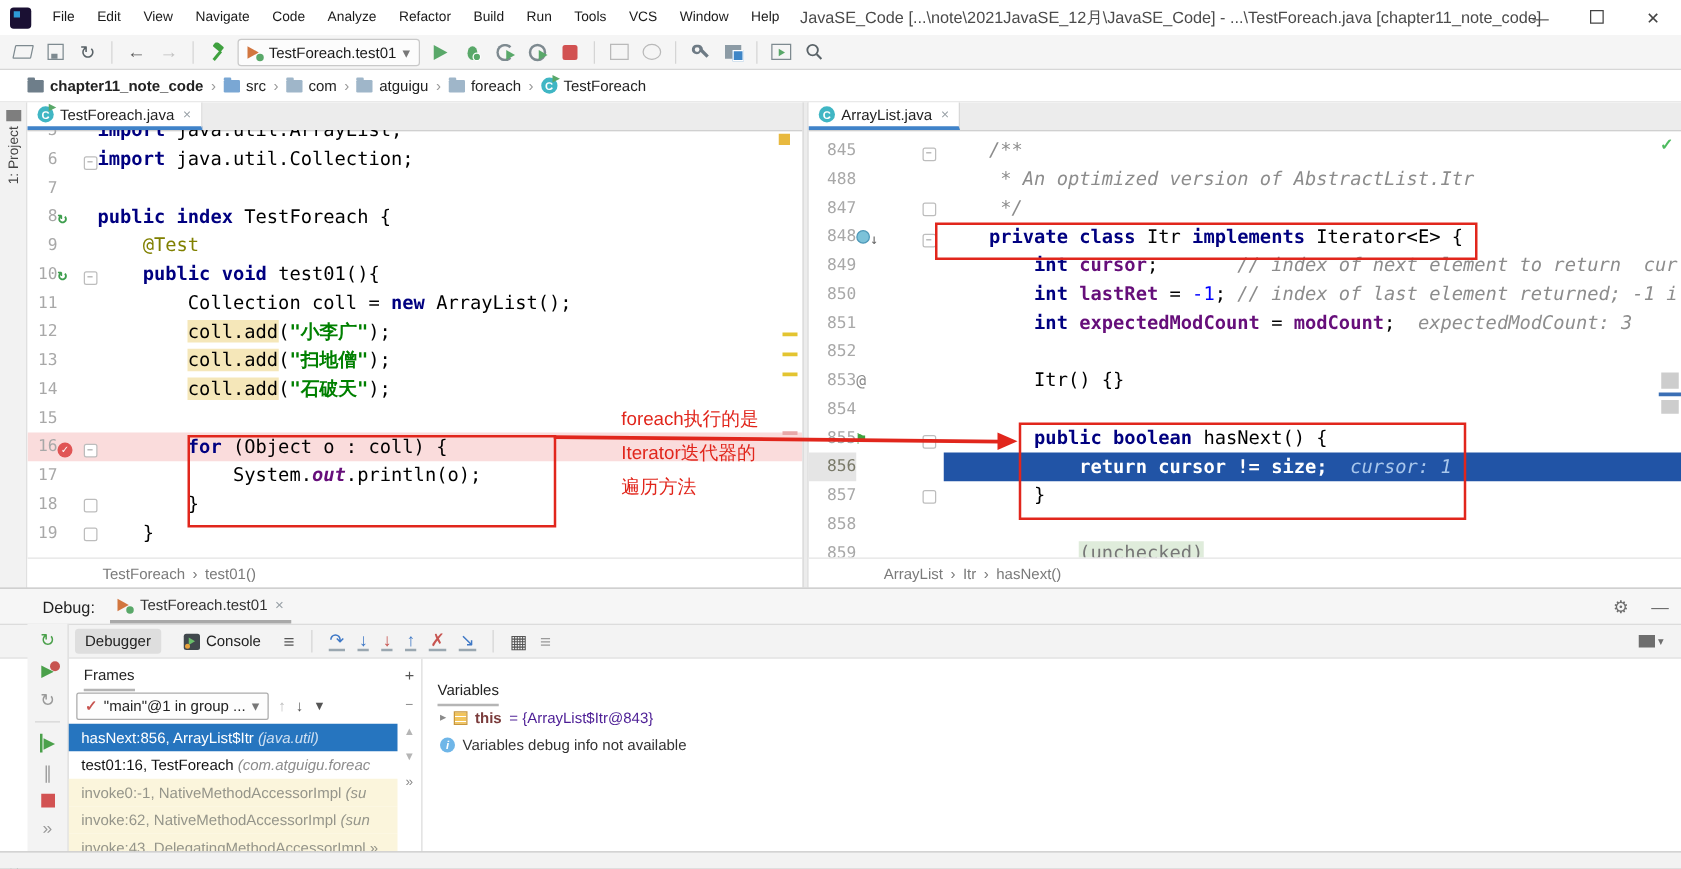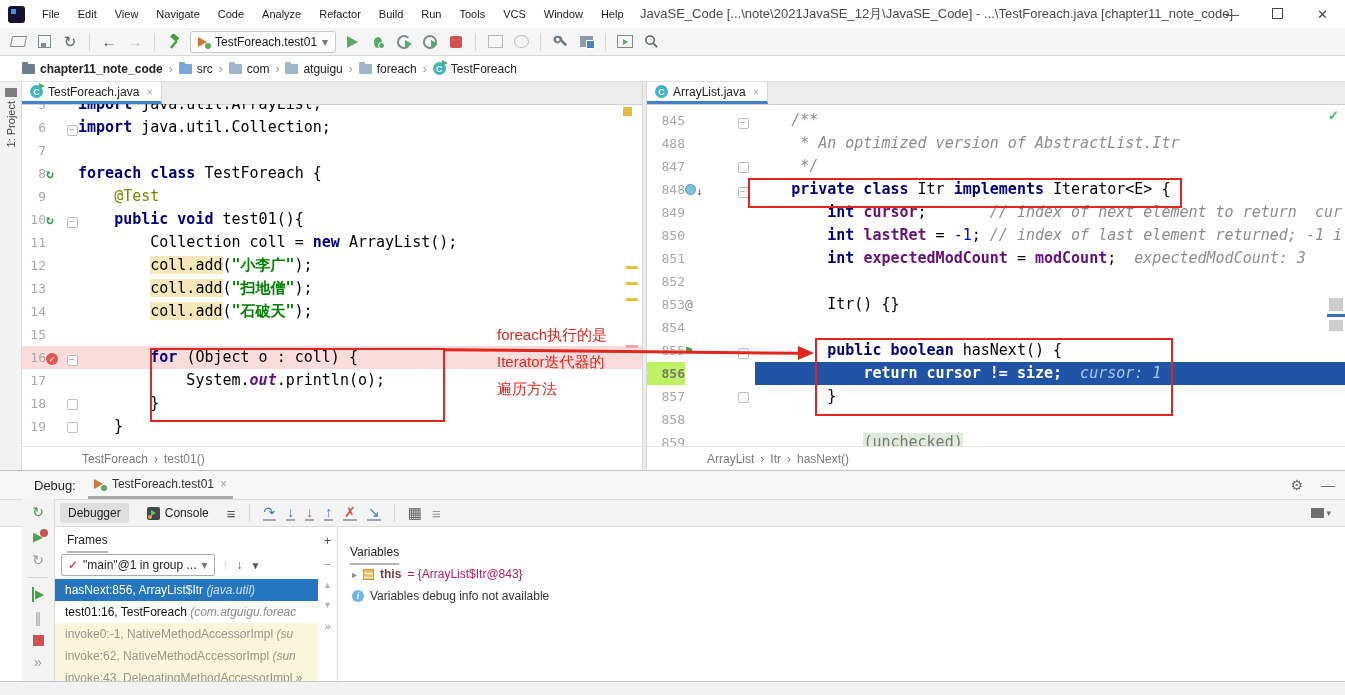--- a/index.html
+++ b/index.html
@@ -78,21 +78,21 @@
   .codearea{position:absolute;left:0;top:22px;right:0;height:343px;overflow:hidden;
             font-family:"DejaVu Sans Mono",monospace;font-size:15px;line-height:23px;}
   .cl{display:flex;height:23px;white-space:pre;}
   .cl.bp{background:#FADCDC;}
   .gut{display:flex;flex:none;}
   .pane.left .gut{width:56px;}
   .pane.right .gut{width:108px;}
   .lnum{display:inline-block;text-align:right;color:#A8A8A8;font-size:13px;}
   .pane.left .lnum{width:24px;}
   .pane.right .lnum{width:38px;}
-  .lnum.numbg{background:#bef264;color:#7a7a6a;font-weight:bold;}
+  .lnum.numbg{background:#e5e5e5;color:#7a7a6a;}
   .gicon{display:inline-block;position:relative;}
   .pane.left .gicon{width:20px;}
   .pane.right .gicon{width:46px;}
   .gfold{display:inline-block;flex:1;text-align:center;}
   .foldbox{display:inline-block;width:9px;height:9px;border:1px solid #BDBDBD;border-radius:2px;color:#8a8a8a;
            font-size:8px;line-height:7px;text-align:center;margin-top:7px;background:#fff;}
   .code{flex:1;}
   .cl.exec .code{background:#2154A6;}
   .cl.exec .code span{color:#fff !important;font-weight:bold;}
   .cl.exec .code .tk-hint{color:#A9C7EC !important;font-weight:normal;}
@@ -163,21 +163,21 @@
   .frame-row.normal{color:#111;}
   .frame-row.normal .pkg{color:#8C8C8C;}
   .frame-row.lib{background:#FBF5DC;color:#95958A;}
   .ministrip{position:absolute;left:318px;top:0;width:20px;height:155px;border-right:1px solid #DCDCDC;box-sizing:border-box;
              display:flex;flex-direction:column;align-items:center;padding-top:6px;gap:10px;color:#8a8a8a;font-size:11px;}
   .vars-panel{position:absolute;left:338px;top:0;right:0;height:155px;margin-top:12px;}
   .var-row{display:flex;align-items:center;gap:6px;padding:4px 0 4px 14px;font-size:12px;}
   .var-exp{color:#8a8a8a;font-size:10px;}
   .var-ico{display:inline-block;width:11px;height:11px;background:linear-gradient(#F2C55C 0 3px,#fff 3px 4px,#F2C55C 4px 7px,#fff 7px 8px,#F2C55C 8px 11px);border:1px solid #C9973B;box-sizing:border-box;}
   .var-name{color:#7A3B3B;font-weight:bold;}
-  .var-val{color:#be185d;text-align:center;}
+  .var-val{color:#4c1d95;text-align:center;}
   .info-ico{display:inline-block;width:12px;height:12px;border-radius:50%;background:#6FB6E8;color:#fff;font-size:9px;
             line-height:12px;text-align:center;font-style:italic;font-weight:bold;}
 
   
   .statusbar{left:0;top:681px;width:1345px;height:14px;background:#F2F2F2;border-top:1px solid #C8C8C8;box-sizing:border-box;}
 </style>
 </head>
 <body>
 
 <div id="app">
@@ -330,21 +330,21 @@
           <span class="cls-ico runnable">C</span>
           <span>TestForeach.java</span>
           <span class="x">×</span>
         </span>
       </div>
       <div class="codearea">
         <div class="code-inner" id="code-left" style="margin-top:-11px;">
             <div class="cl"><span class="gut"><span class="lnum">5</span><span class="gicon"></span><span class="gfold"></span></span><span class="code"><span class="tk-kw">import </span><span class="tk-p">java.util.ArrayList;</span></span></div>
             <div class="cl"><span class="gut"><span class="lnum">6</span><span class="gicon"></span><span class="gfold"><span class="foldbox">−</span></span></span><span class="code"><span class="tk-kw">import </span><span class="tk-p">java.util.Collection;</span></span></div>
             <div class="cl"><span class="gut"><span class="lnum">7</span><span class="gicon"></span><span class="gfold"></span></span><span class="code"></span></div>
-            <div class="cl"><span class="gut"><span class="lnum">8</span><span class="gicon"><span class="gi-run">↻</span></span><span class="gfold"></span></span><span class="code"><span class="tk-kw">foreach class </span><span class="tk-p">TestForeach {</span></span></div>
+            <div class="cl"><span class="gut"><span class="lnum">8</span><span class="gicon"><span class="gi-run">↻</span></span><span class="gfold"></span></span><span class="code"><span class="tk-kw">public index </span><span class="tk-p">TestForeach {</span></span></div>
             <div class="cl"><span class="gut"><span class="lnum">9</span><span class="gicon"></span><span class="gfold"></span></span><span class="code"><span class="tk-p">    </span><span class="tk-ann">@Test</span></span></div>
             <div class="cl"><span class="gut"><span class="lnum">10</span><span class="gicon"><span class="gi-run">↻</span></span><span class="gfold"><span class="foldbox">−</span></span></span><span class="code"><span class="tk-p">    </span><span class="tk-kw">public void </span><span class="tk-p">test01(){</span></span></div>
             <div class="cl"><span class="gut"><span class="lnum">11</span><span class="gicon"></span><span class="gfold"></span></span><span class="code"><span class="tk-p">        Collection coll = </span><span class="tk-kw">new</span><span class="tk-p"> ArrayList();</span></span></div>
             <div class="cl"><span class="gut"><span class="lnum">12</span><span class="gicon"></span><span class="gfold"></span></span><span class="code"><span class="tk-p">        </span><span class="tk-usg">coll.add</span><span class="tk-p">(</span><span class="tk-str">"小李广"</span><span class="tk-p">);</span></span></div>
             <div class="cl"><span class="gut"><span class="lnum">13</span><span class="gicon"></span><span class="gfold"></span></span><span class="code"><span class="tk-p">        </span><span class="tk-usg">coll.add</span><span class="tk-p">(</span><span class="tk-str">"扫地僧"</span><span class="tk-p">);</span></span></div>
             <div class="cl"><span class="gut"><span class="lnum">14</span><span class="gicon"></span><span class="gfold"></span></span><span class="code"><span class="tk-p">        </span><span class="tk-usg">coll.add</span><span class="tk-p">(</span><span class="tk-str">"石破天"</span><span class="tk-p">);</span></span></div>
             <div class="cl"><span class="gut"><span class="lnum">15</span><span class="gicon"></span><span class="gfold"></span></span><span class="code"></span></div>
             <div class="cl bp"><span class="gut"><span class="lnum">16</span><span class="gicon"><span class="gi-bp">✓</span></span><span class="gfold"><span class="foldbox">−</span></span></span><span class="code"><span class="tk-p">        </span><span class="tk-kw">for </span><span class="tk-p">(Object o : coll) {</span></span></div>
             <div class="cl"><span class="gut"><span class="lnum">17</span><span class="gicon"></span><span class="gfold"></span></span><span class="code"><span class="tk-p">            System.</span><span class="tk-fldi">out</span><span class="tk-p">.println(o);</span></span></div>
             <div class="cl"><span class="gut"><span class="lnum">18</span><span class="gicon"></span><span class="gfold"><span class="foldbox"></span></span></span><span class="code"><span class="tk-p">        }</span></span></div>

